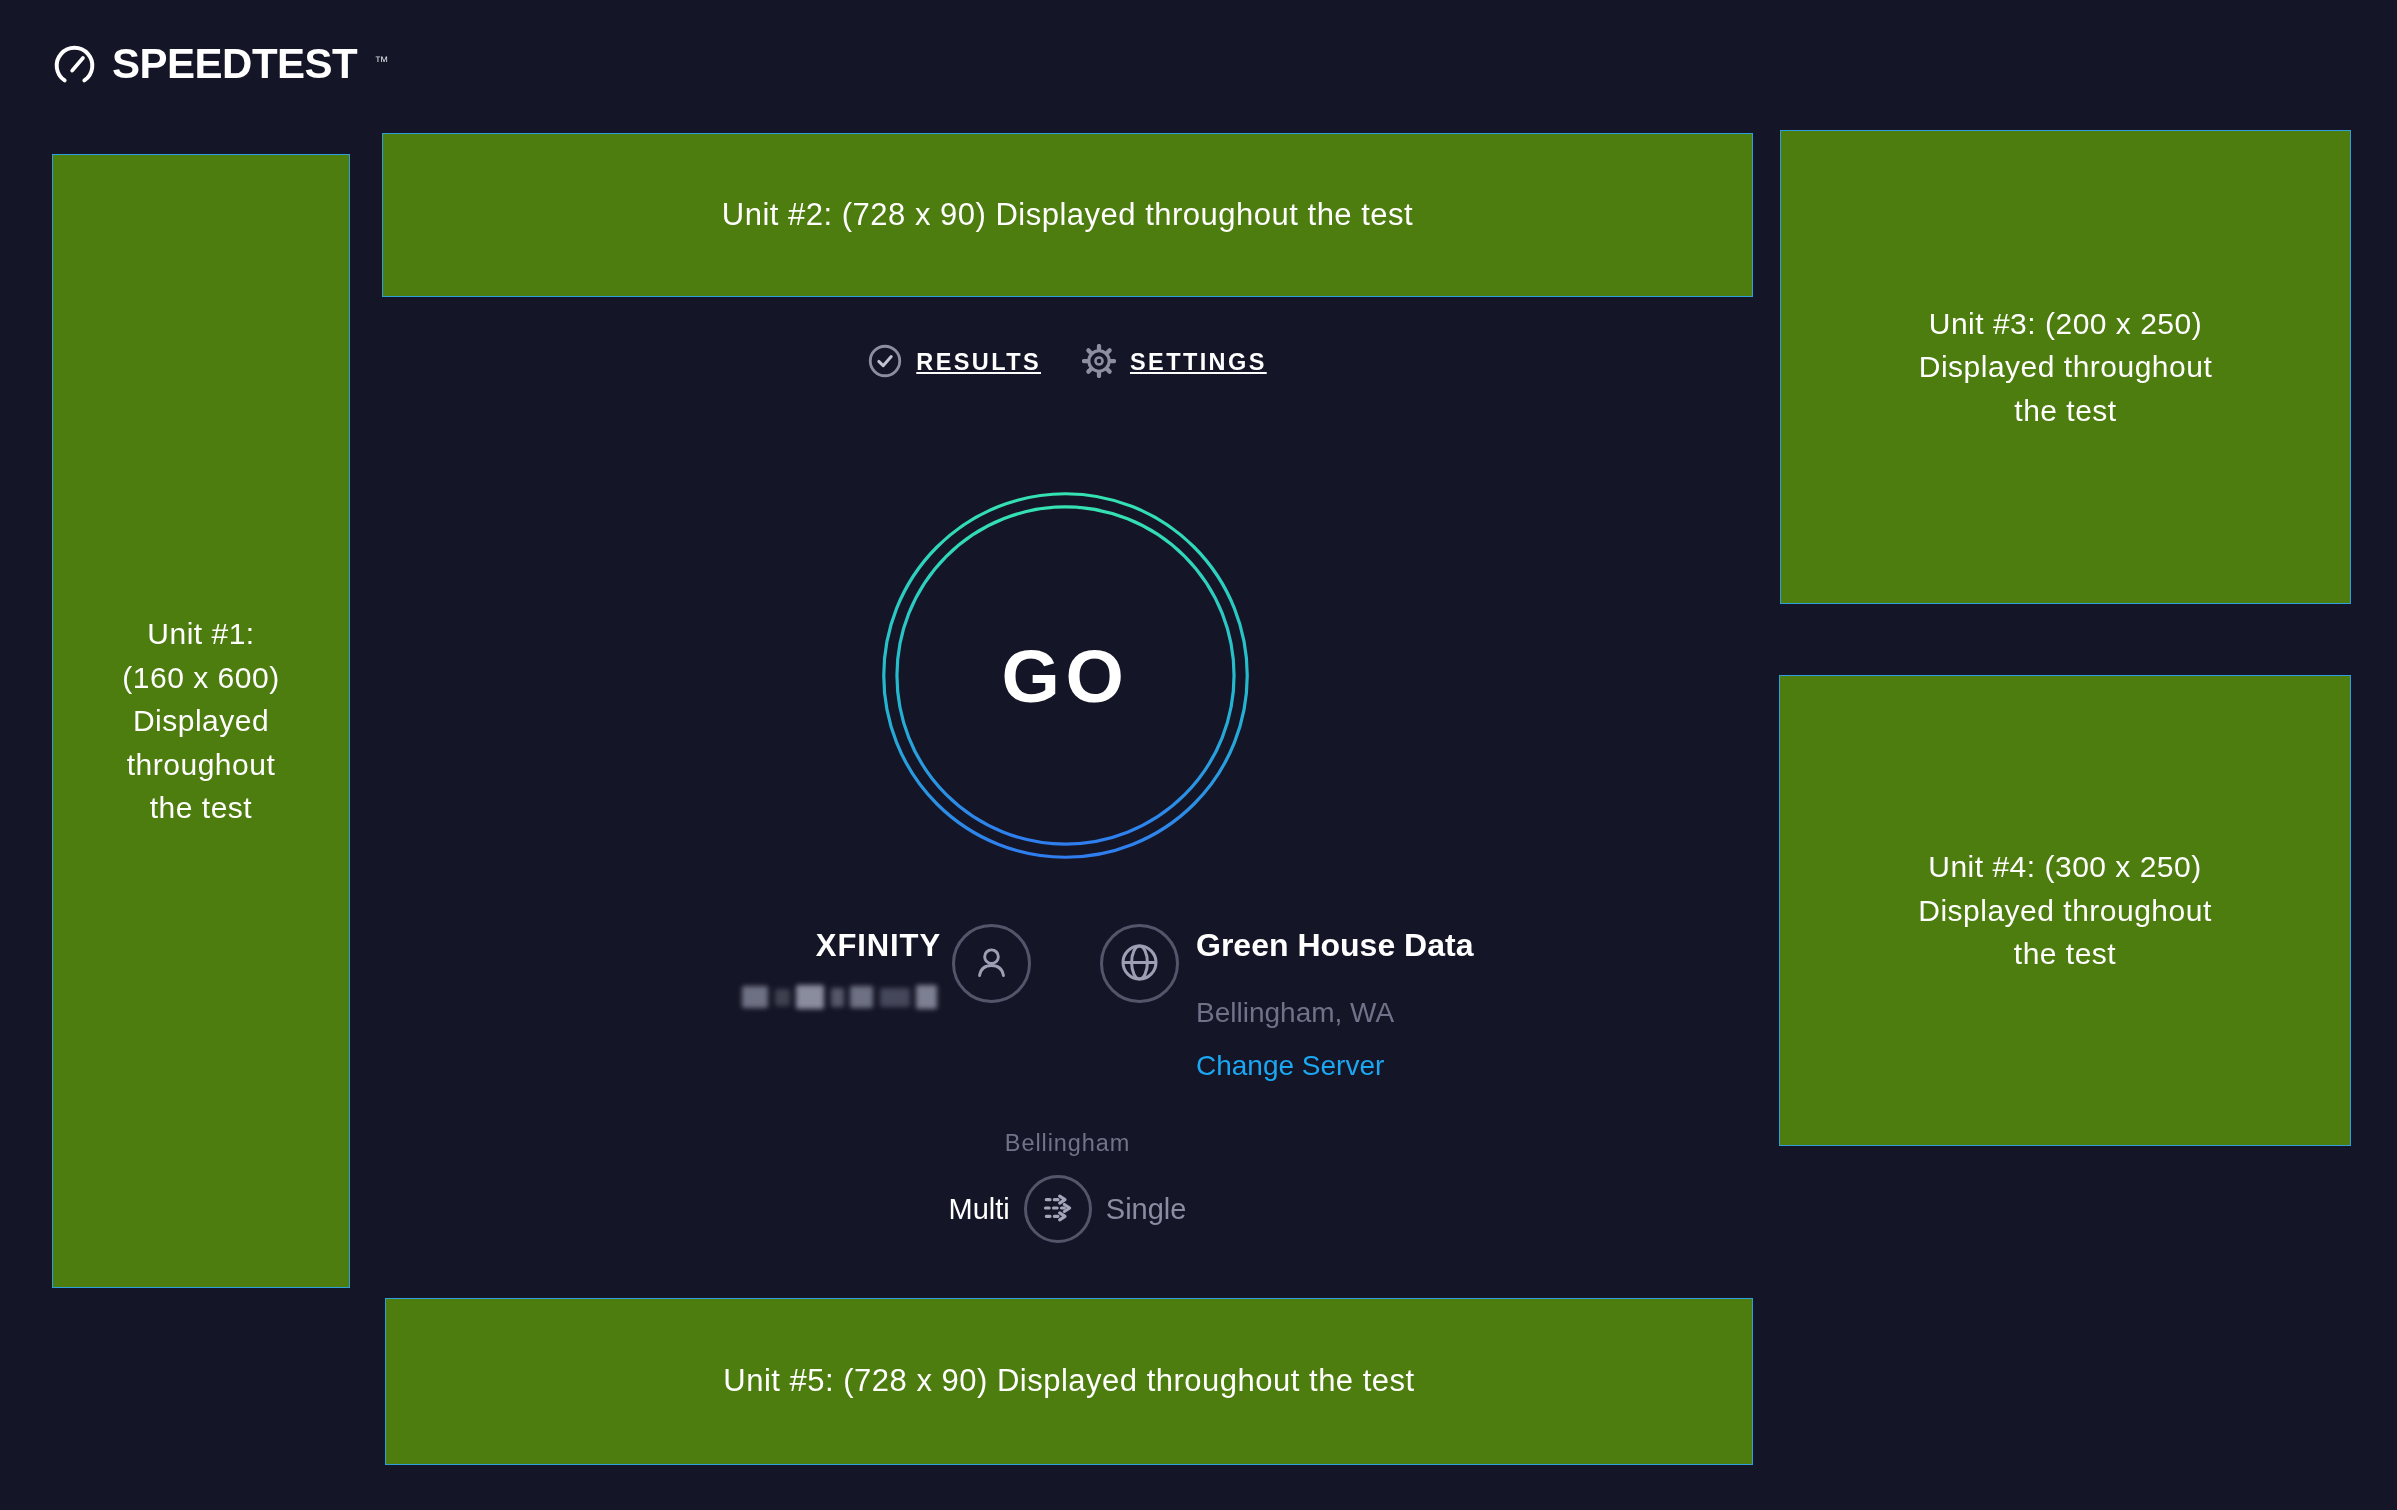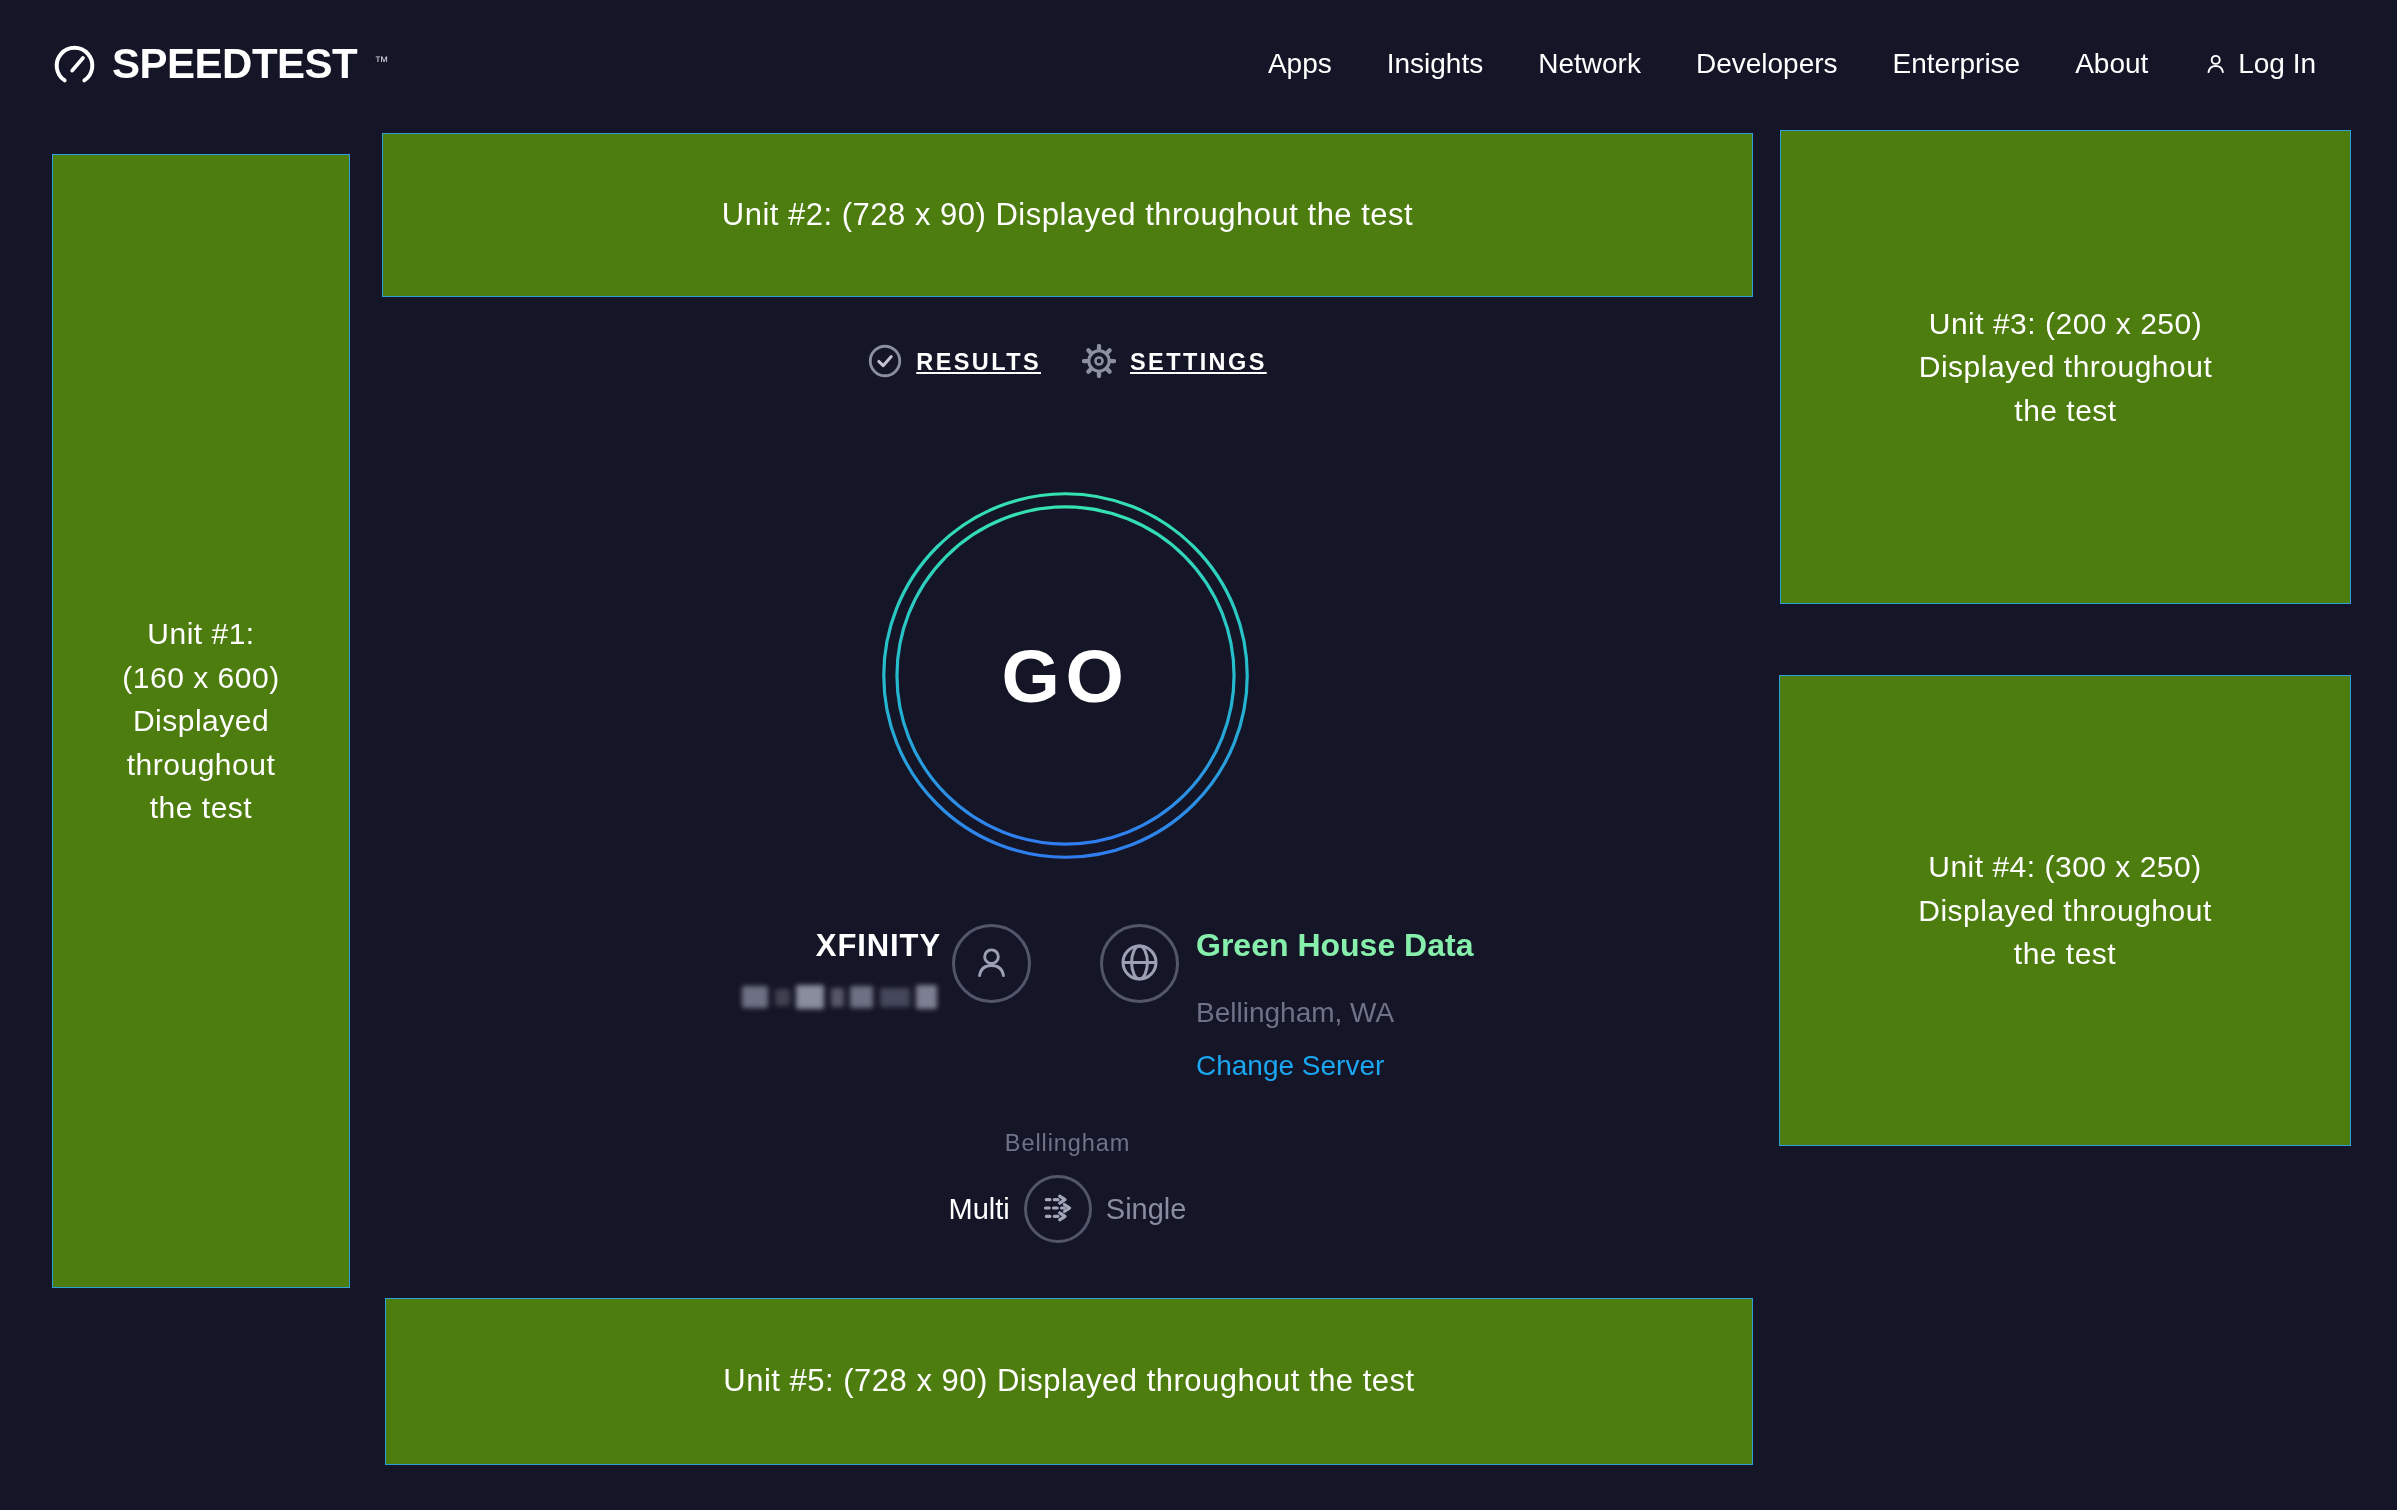--- a/index.html
+++ b/index.html
@@ -72,21 +72,21 @@
   .r6{width:30px;height:19px;background:#45475a;}
   .r7{width:21px;height:24.5px;background:#7d8092;}
   .icon-badge{
     position:absolute;width:79px;height:79px;border-radius:50%;
     border:3.8px solid #53566a;box-sizing:border-box;
     display:flex;align-items:center;justify-content:center;
   }
   .badge-person{left:952px;top:924px;}
   .badge-globe{left:1100px;top:924px;}
   .server-block{position:absolute;left:1196px;top:927px;}
-  .server-name{font-size:32px;font-weight:bold;color:#86efac;margin:0 0 33px 0;}
+  .server-name{font-size:32px;font-weight:bold;color:#ffffff;margin:0 0 33px 0;}
   .server-loc{font-size:28px;color:#6f7288;margin:14px 0 21px 0;}
   .server-change{font-size:28px;color:#1ba7f2;cursor:pointer;}
   
   .conn-label{
     position:absolute;left:382px;top:1130px;width:1371px;text-align:center;
     font-size:23.5px;letter-spacing:0.9px;color:#70738a;
   }
   .conn-row{
     position:absolute;left:382px;top:1174px;width:1371px;height:70px;
     display:flex;align-items:center;justify-content:center;gap:14px;
@@ -106,37 +106,20 @@
   <div class="brand">
     <span>
       <svg width="45" height="45" viewBox="0 0 48 48" fill="none">
         <path d="M13.5 41 A19 19 0 1 1 34.5 41" stroke="#ffffff" stroke-width="4.2" stroke-linecap="round"></path>
         <path d="M21.5 30.5 L33 17" stroke="#ffffff" stroke-width="4" stroke-linecap="round"></path>
       </svg>
     </span>
     <span class="brand-text">SPEEDTEST</span>
     <span class="brand-tm">™</span>
   </div>
-  <nav class="menu">
-    <a class="menu-item">Apps</a>
-    <a class="menu-item">Insights</a>
-    <a class="menu-item">Network</a>
-    <a class="menu-item">Developers</a>
-    <a class="menu-item">Enterprise</a>
-    <a class="menu-item">About</a>
-    <a class="login">
-      <span>
-        <svg width="25.4" height="25.4" viewBox="0 0 24 24" fill="none" stroke="#ffffff" stroke-width="1.8" stroke-linecap="round">
-          <circle cx="12" cy="8.4" r="3.8"></circle>
-          <path d="M5.2 20 c0.8-4.4 3.6-5.8 6.8-5.8 s6 1.4 6.8 5.8"></path>
-        </svg>
-      </span>
-      <span class="menu-item">Log In</span>
-    </a>
-  </nav>
 </header>
 
 <div class="ad ad1">
   <span>Unit #1:
 (160 x 600)
 Displayed
 throughout
 the test</span>
 </div>
 <div class="ad ad2">

